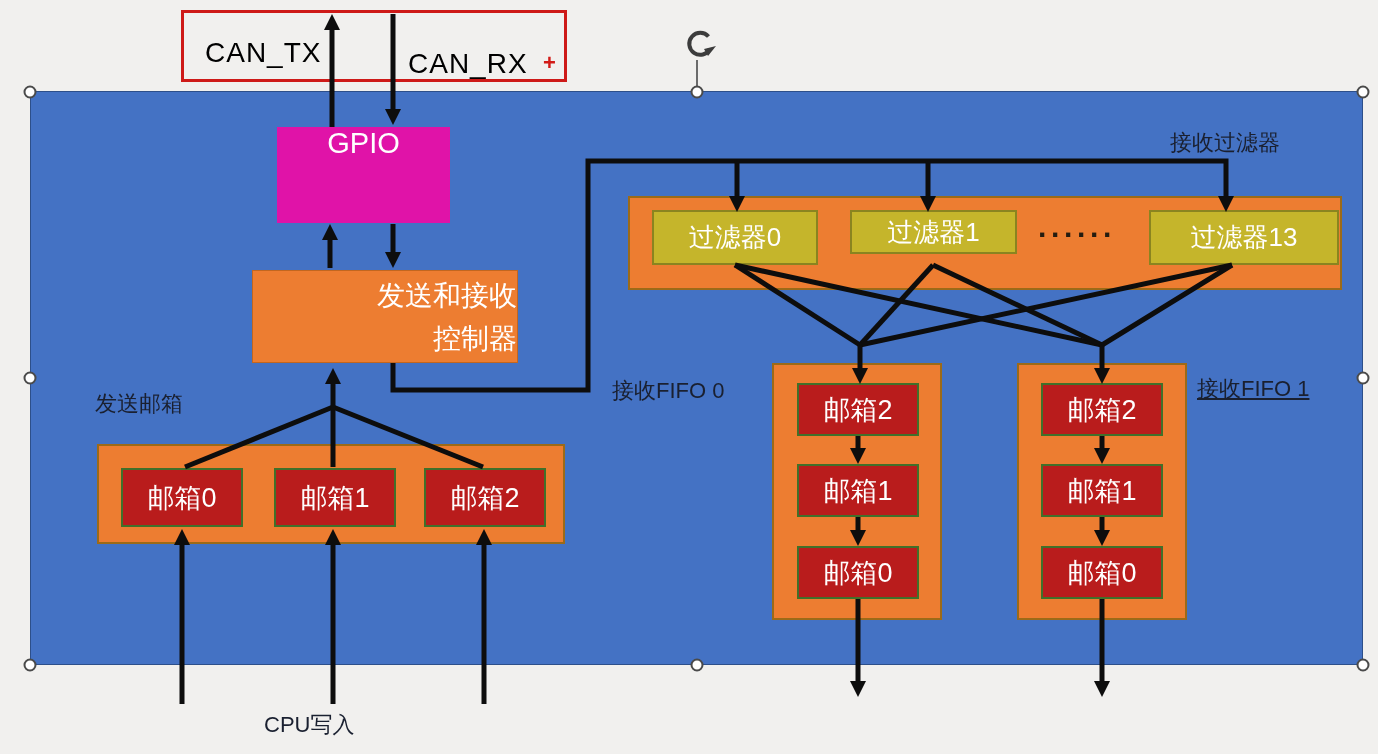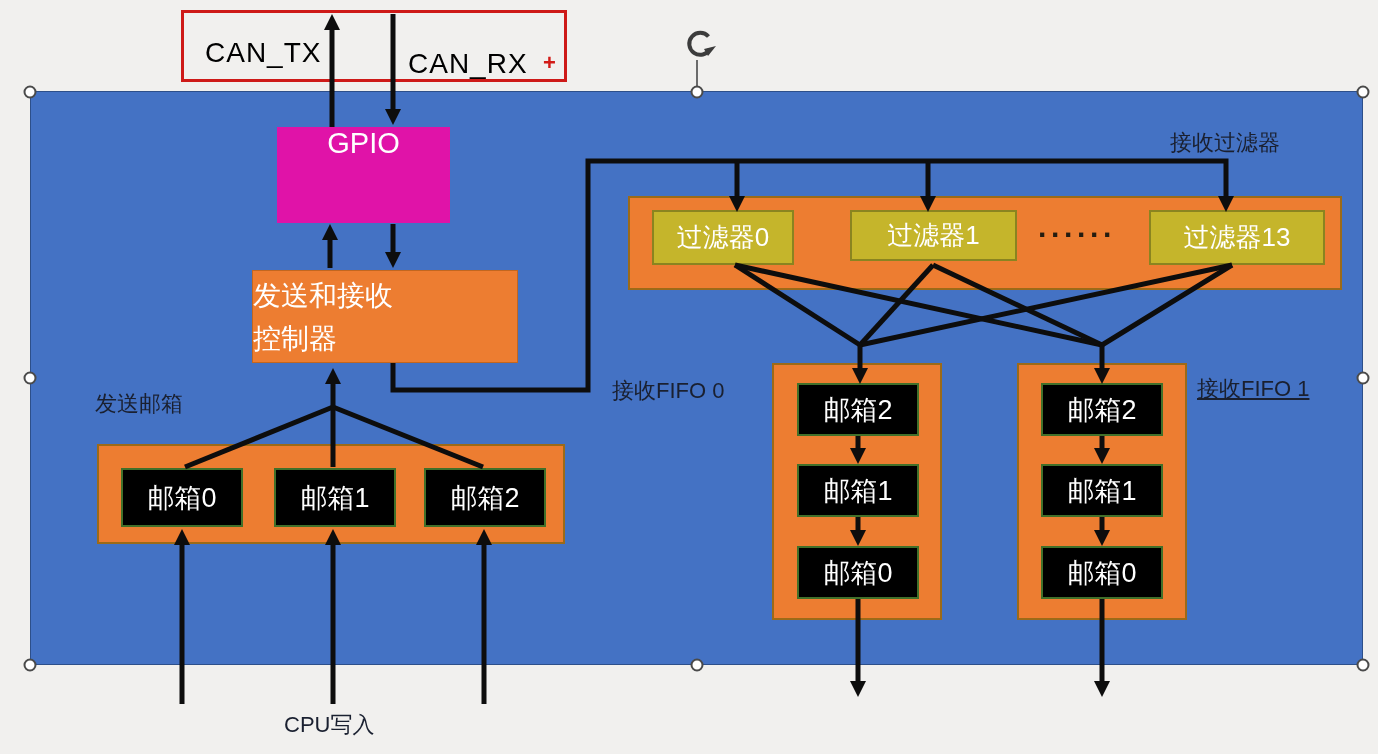--- a/index.html
+++ b/index.html
@@ -8,25 +8,25 @@
 
   .slide-shape{position:absolute;left:30px;top:91px;width:1333px;height:574px;
     background:#4472c4;border:1px solid #2d4f8a;box-sizing:border-box;}
   .lbl{position:absolute;color:#1a2030;font-size:22px;white-space:nowrap;}
   .pin-lbl{position:absolute;color:#000000;font-size:28px;white-space:nowrap;letter-spacing:1px;}
 
   .gpio-box{position:absolute;left:277px;top:127px;width:173px;height:96px;background:#e013a8;
     display:flex;justify-content:center;color:#fff;font-size:29px;}
   .ctrl-box{position:absolute;left:252px;top:270px;width:266px;height:93px;background:#ed7d31;
     border:1px solid #c2661f;box-sizing:border-box;
-    display:flex;flex-direction:column;align-items:flex-start;justify-content:center;
+    display:flex;flex-direction:column;align-items:flex-end;justify-content:center;
     color:#fff;font-size:28px;line-height:1.25;gap:8px;}
 
   .orange-container{position:absolute;background:#ed7d31;border:2px solid #9c6a18;box-sizing:border-box;}
-  .green-box{position:absolute;background:#000000;border:2px solid #41702a;box-sizing:border-box;
+  .green-box{position:absolute;background:#b91c1c;border:2px solid #41702a;box-sizing:border-box;
     display:flex;align-items:center;justify-content:center;color:#fff;font-size:27px;}
   .filter-box{position:absolute;background:#c5b52b;border:2px solid #8a8420;box-sizing:border-box;
     display:flex;align-items:center;justify-content:center;color:#fff;font-size:26px;}
   .dots{position:absolute;color:#241c10;font-size:30px;font-weight:bold;letter-spacing:3px;}
 
   .callout{position:absolute;left:181px;top:10px;width:386px;height:72px;
     border:3px solid #ce1a18;box-sizing:border-box;background:transparent;}
   .callout-plus{position:absolute;left:543px;top:50px;color:#d21b17;font-size:22px;font-weight:bold;}
 
   .handle{position:absolute;width:13px;height:13px;border-radius:50%;
@@ -109,28 +109,28 @@
     </div>
   <div class="green-box" style="left:274px;top:468px;width:122px;height:59px;">
     <span>邮箱1</span>
     </div>
   <div class="green-box" style="left:424px;top:468px;width:122px;height:59px;">
     <span>邮箱2</span>
     </div>
 
   <div class="lbl" style="left:1170px;top:128px;">接收过滤器</div>
   <div class="orange-container" style="left:628px;top:196px;width:714px;height:94px;"></div>
-  <div class="filter-box" style="left:652px;top:210px;width:142px;height:55px;">
+  <div class="filter-box" style="left:652px;top:210px;width:166px;height:55px;">
     <span>过滤器0</span>
     </div>
-  <div class="filter-box" style="left:850px;top:210px;width:167px;height:51px;">
+  <div class="filter-box" style="left:850px;top:210px;width:167px;height:44px;">
     <span>过滤器1</span>
     </div>
   <div class="dots" style="left:1038px;top:218px;">······</div>
-  <div class="filter-box" style="left:1149px;top:210px;width:176px;height:55px;">
+  <div class="filter-box" style="left:1149px;top:210px;width:190px;height:55px;">
     <span>过滤器13</span>
     </div>
 
   <div class="lbl" style="left:612px;top:376px;">接收FIFO 0</div>
   <div class="orange-container" style="left:772px;top:363px;width:170px;height:257px;"></div>
   <div class="green-box" style="left:797px;top:383px;width:122px;height:53px;">
     <span>邮箱2</span>
     </div>
   <div class="green-box" style="left:797px;top:464px;width:122px;height:53px;">
     <span>邮箱1</span>
@@ -144,21 +144,21 @@
   <div class="green-box" style="left:1041px;top:383px;width:122px;height:53px;">
     <span>邮箱2</span>
     </div>
   <div class="green-box" style="left:1041px;top:464px;width:122px;height:53px;">
     <span>邮箱1</span>
     </div>
   <div class="green-box" style="left:1041px;top:546px;width:122px;height:53px;">
     <span>邮箱0</span>
     </div>
 
-  <div class="lbl" style="left:284px;top:710px;">CPU写入</div>
+  <div class="lbl" style="left:264px;top:710px;">CPU写入</div>
 
   <svg class="rotate-svg" width="46" height="66" viewBox="0 0 46 66">
     <line x1="17" y1="34" x2="17" y2="60" stroke="#4a4a4a" stroke-width="1.6"></line>
     <path d="M 28.5 10.5 A 11 11 0 1 0 30 23" fill="none" stroke="#3c3c3c" stroke-width="4"></path>
     <path d="M 24 23 L 36 20 L 28 30 z" fill="#3c3c3c"></path>
   </svg>
 
   <div class="handle" style="left:30px;top:92px;"></div>
   <div class="handle" style="left:697px;top:92px;"></div>
   <div class="handle" style="left:1363px;top:92px;"></div>

